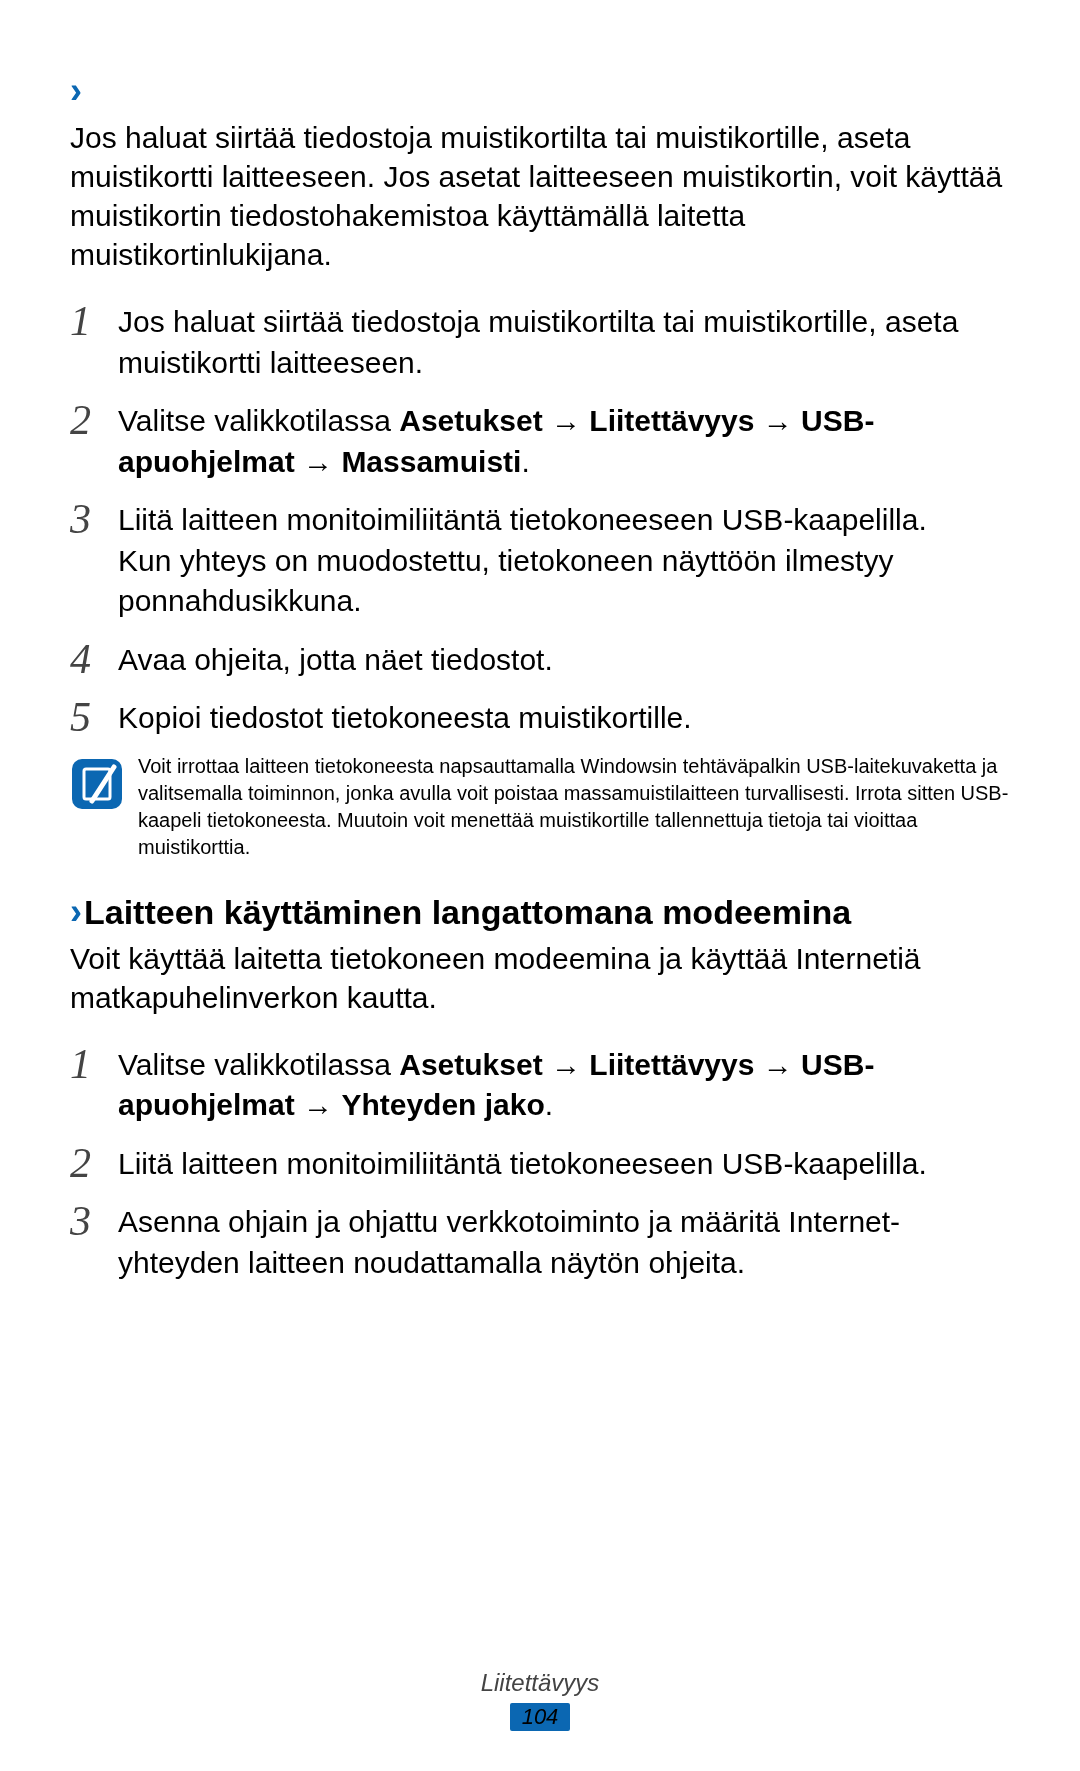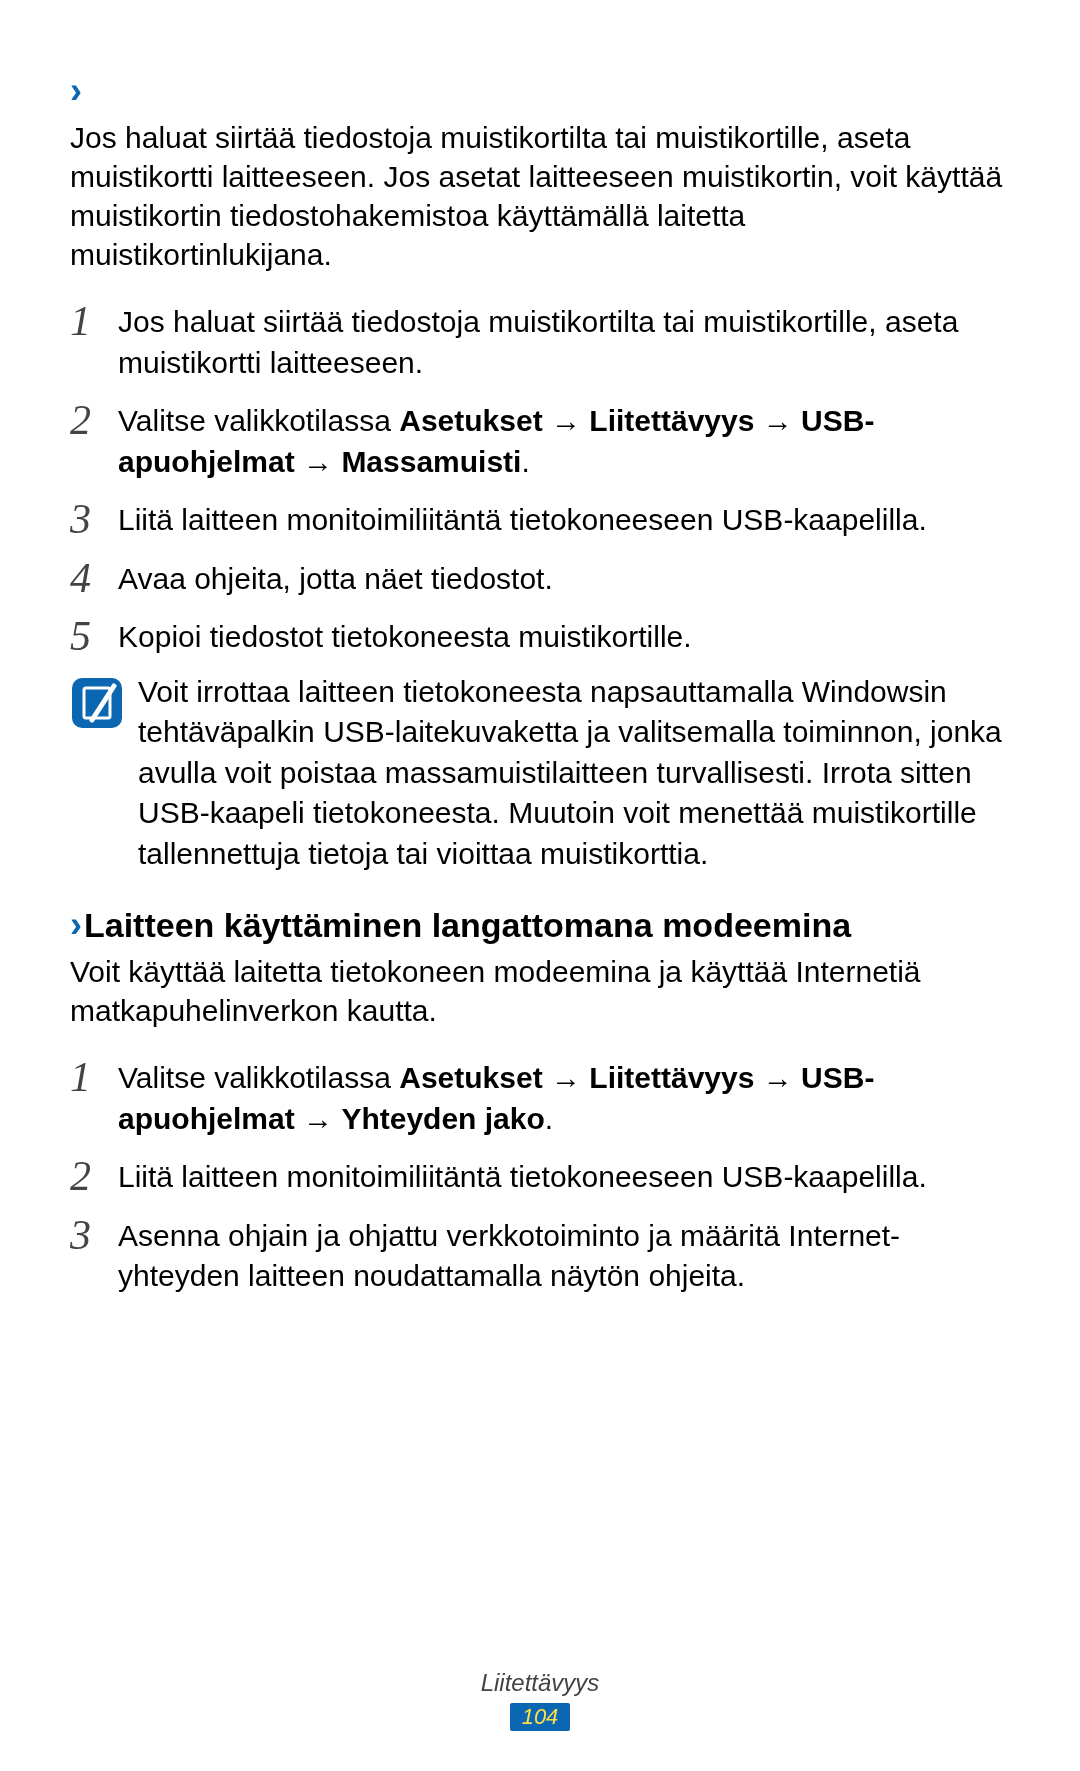--- a/index.html
+++ b/index.html
@@ -63,41 +63,41 @@
   }
   .note-icon {
     flex: 0 0 60px;
     display: flex;
     align-items: flex-start;
     justify-content: flex-start;
     padding-top: 4px;
   }
   .note-body {
     flex: 1;
-    font-size: 30px;
+    font-size: 20px;
     line-height: 1.35;
     padding-left: 8px;
   }
   .footer {
     position: absolute;
     bottom: 40px;
     left: 0;
     width: 100%;
     text-align: center;
     font-size: 24px;
   }
   .footer-label {
     font-style: italic;
     color: #444;
   }
   .footer-page {
     display: inline-block;
     margin-top: 6px;
     background: #0b67b2;
-    color: #fde047;
+    color: #000000;
     font-style: italic;
     font-size: 22px;
     padding: 1px 12px;
     border-radius: 2px;
   }
 </style>
 </head>
 <body>
 
 <div class="page">
@@ -117,20 +117,21 @@
     <div class="step-num">2</div>
     <div class="step-body">
       <span>Valitse valikkotilassa </span><strong>Asetukset</strong><span> → </span><strong>Liitettävyys</strong><span> → </span><strong>USB-apuohjelmat</strong><span> → </span><strong>Massamuisti</strong>.
     </div>
   </div>
 
   <div class="step">
     <div class="step-num">3</div>
     <div class="step-body">
       <span>Liitä laitteen monitoimiliitäntä tietokoneeseen USB-kaapelilla.</span><br>
+      <span>Kun yhteys on muodostettu, tietokoneen näyttöön ilmestyy ponnahdusikkuna.</span>
     </div>
   </div>
 
   <div class="step">
     <div class="step-num">4</div>
     <div class="step-body">Avaa ohjeita, jotta näet tiedostot.</div>
   </div>
 
   <div class="step">
     <div class="step-num">5</div>

